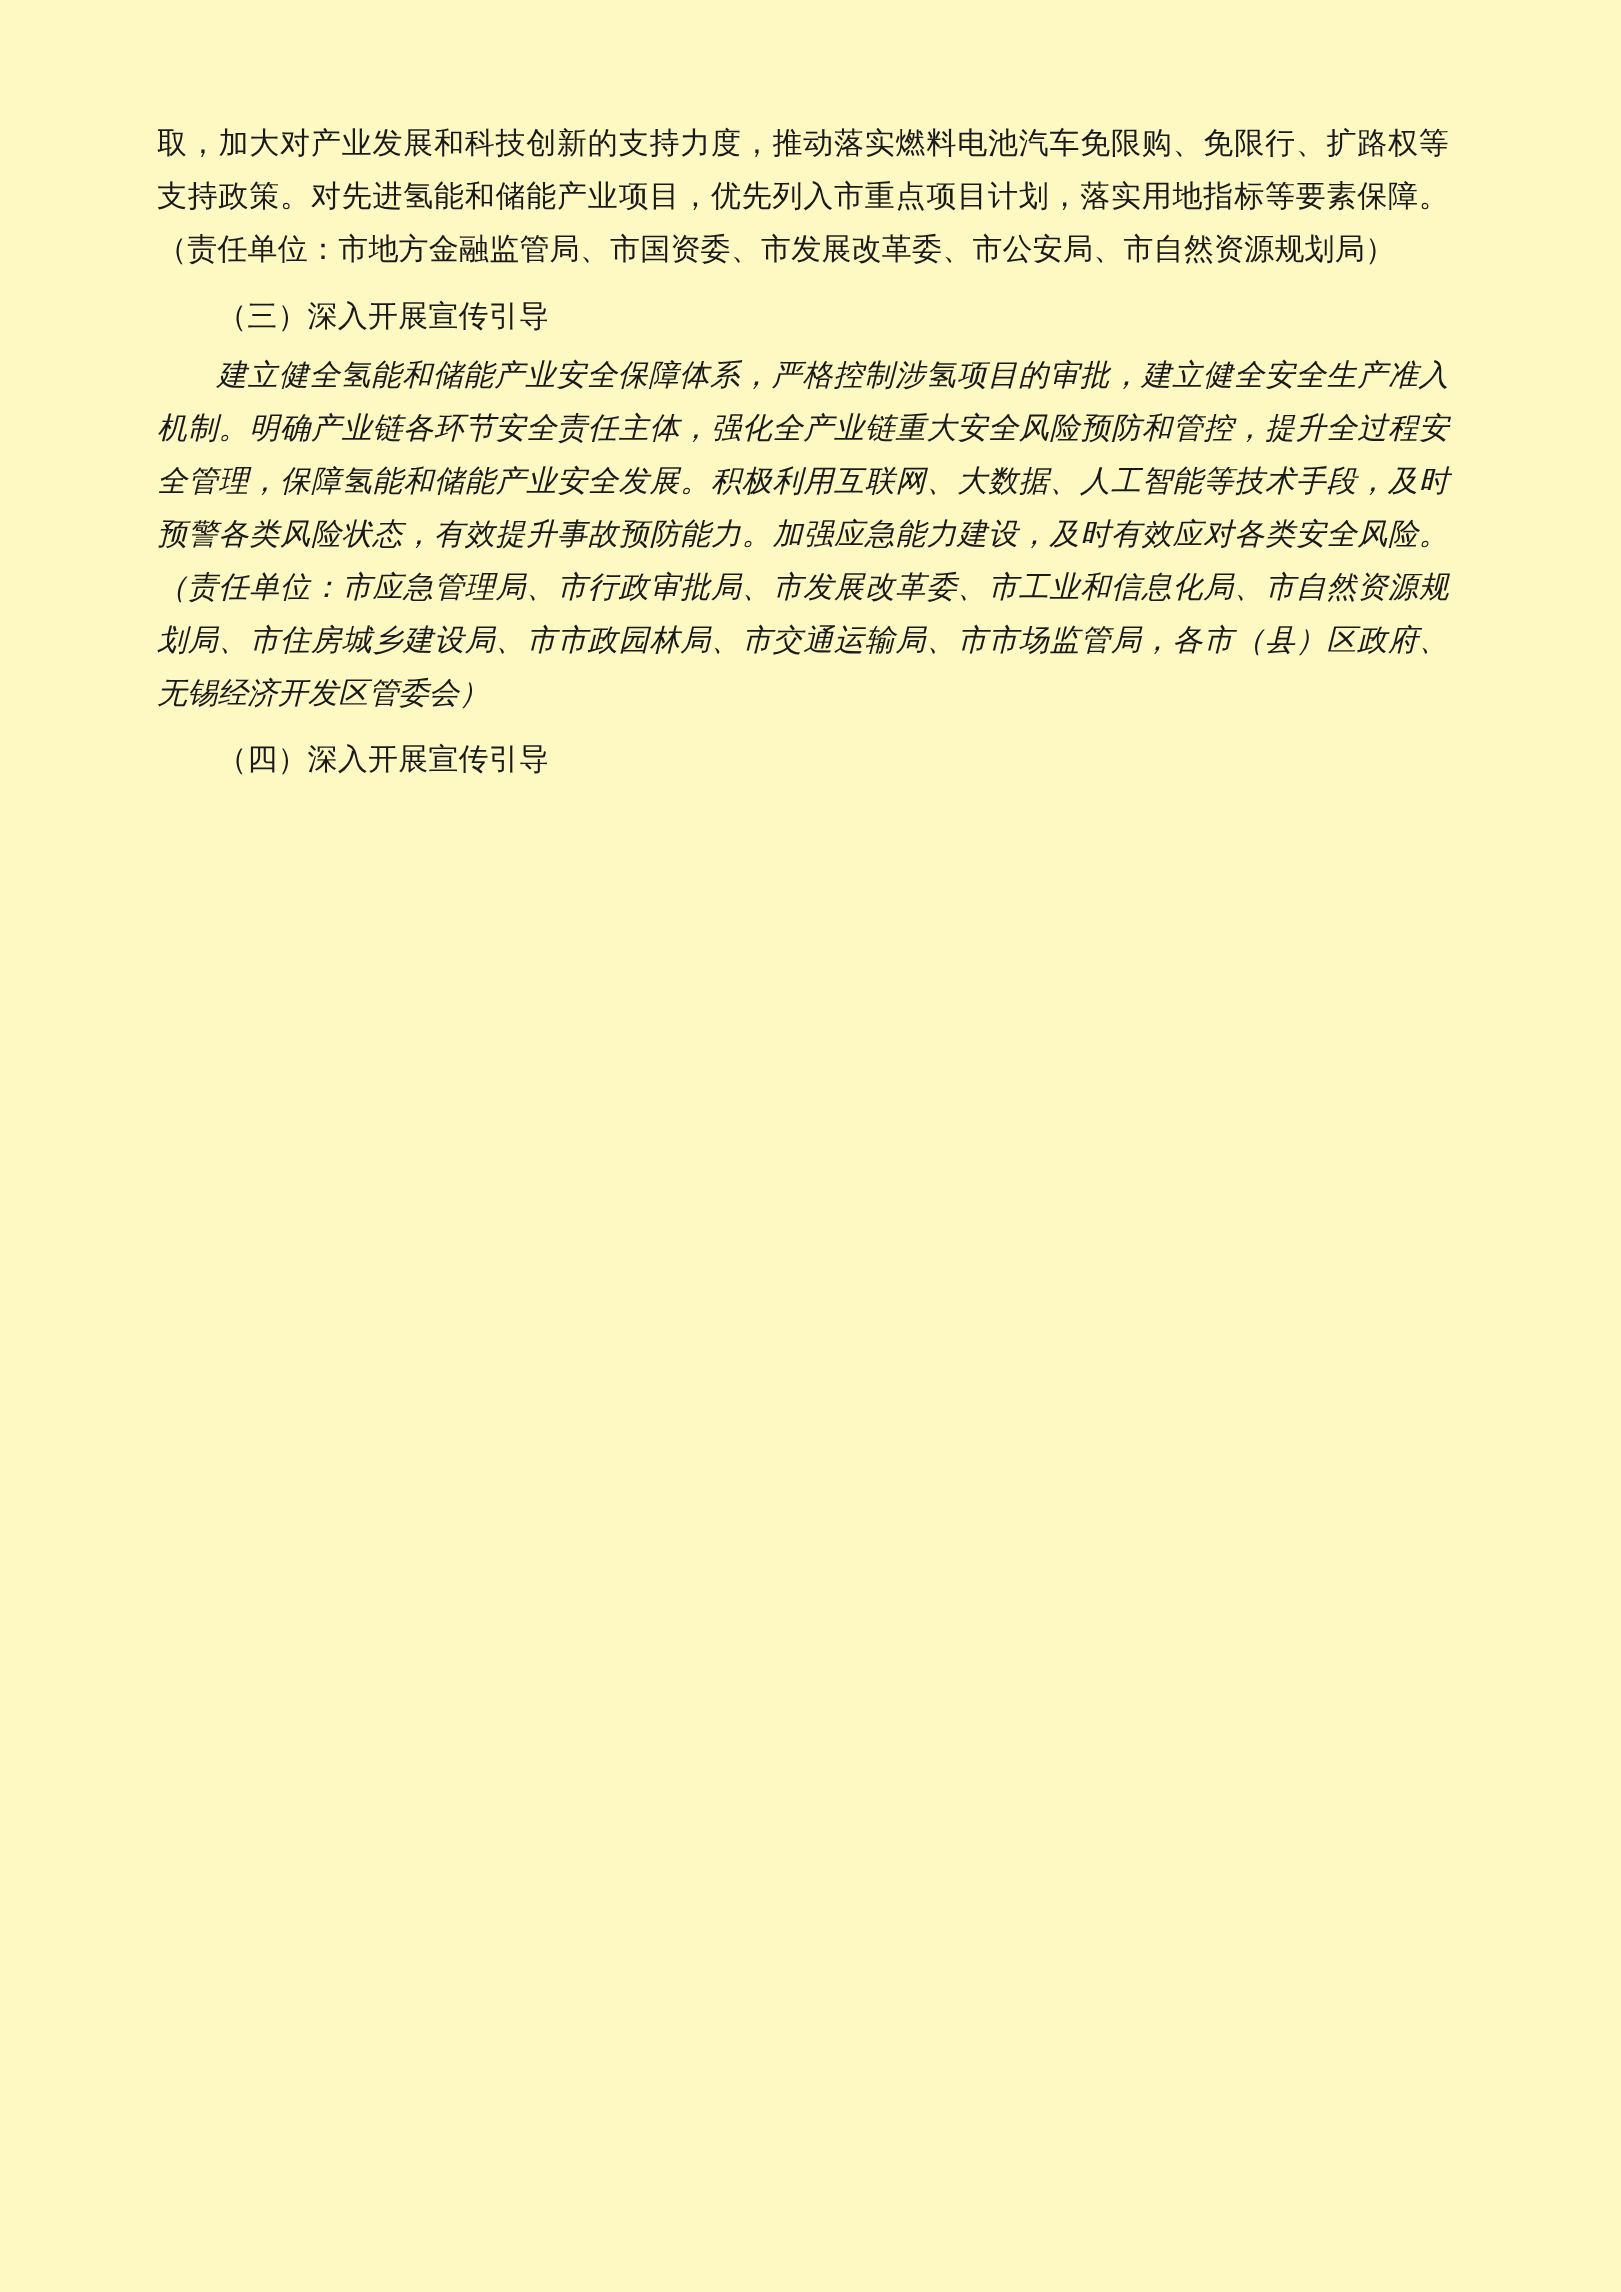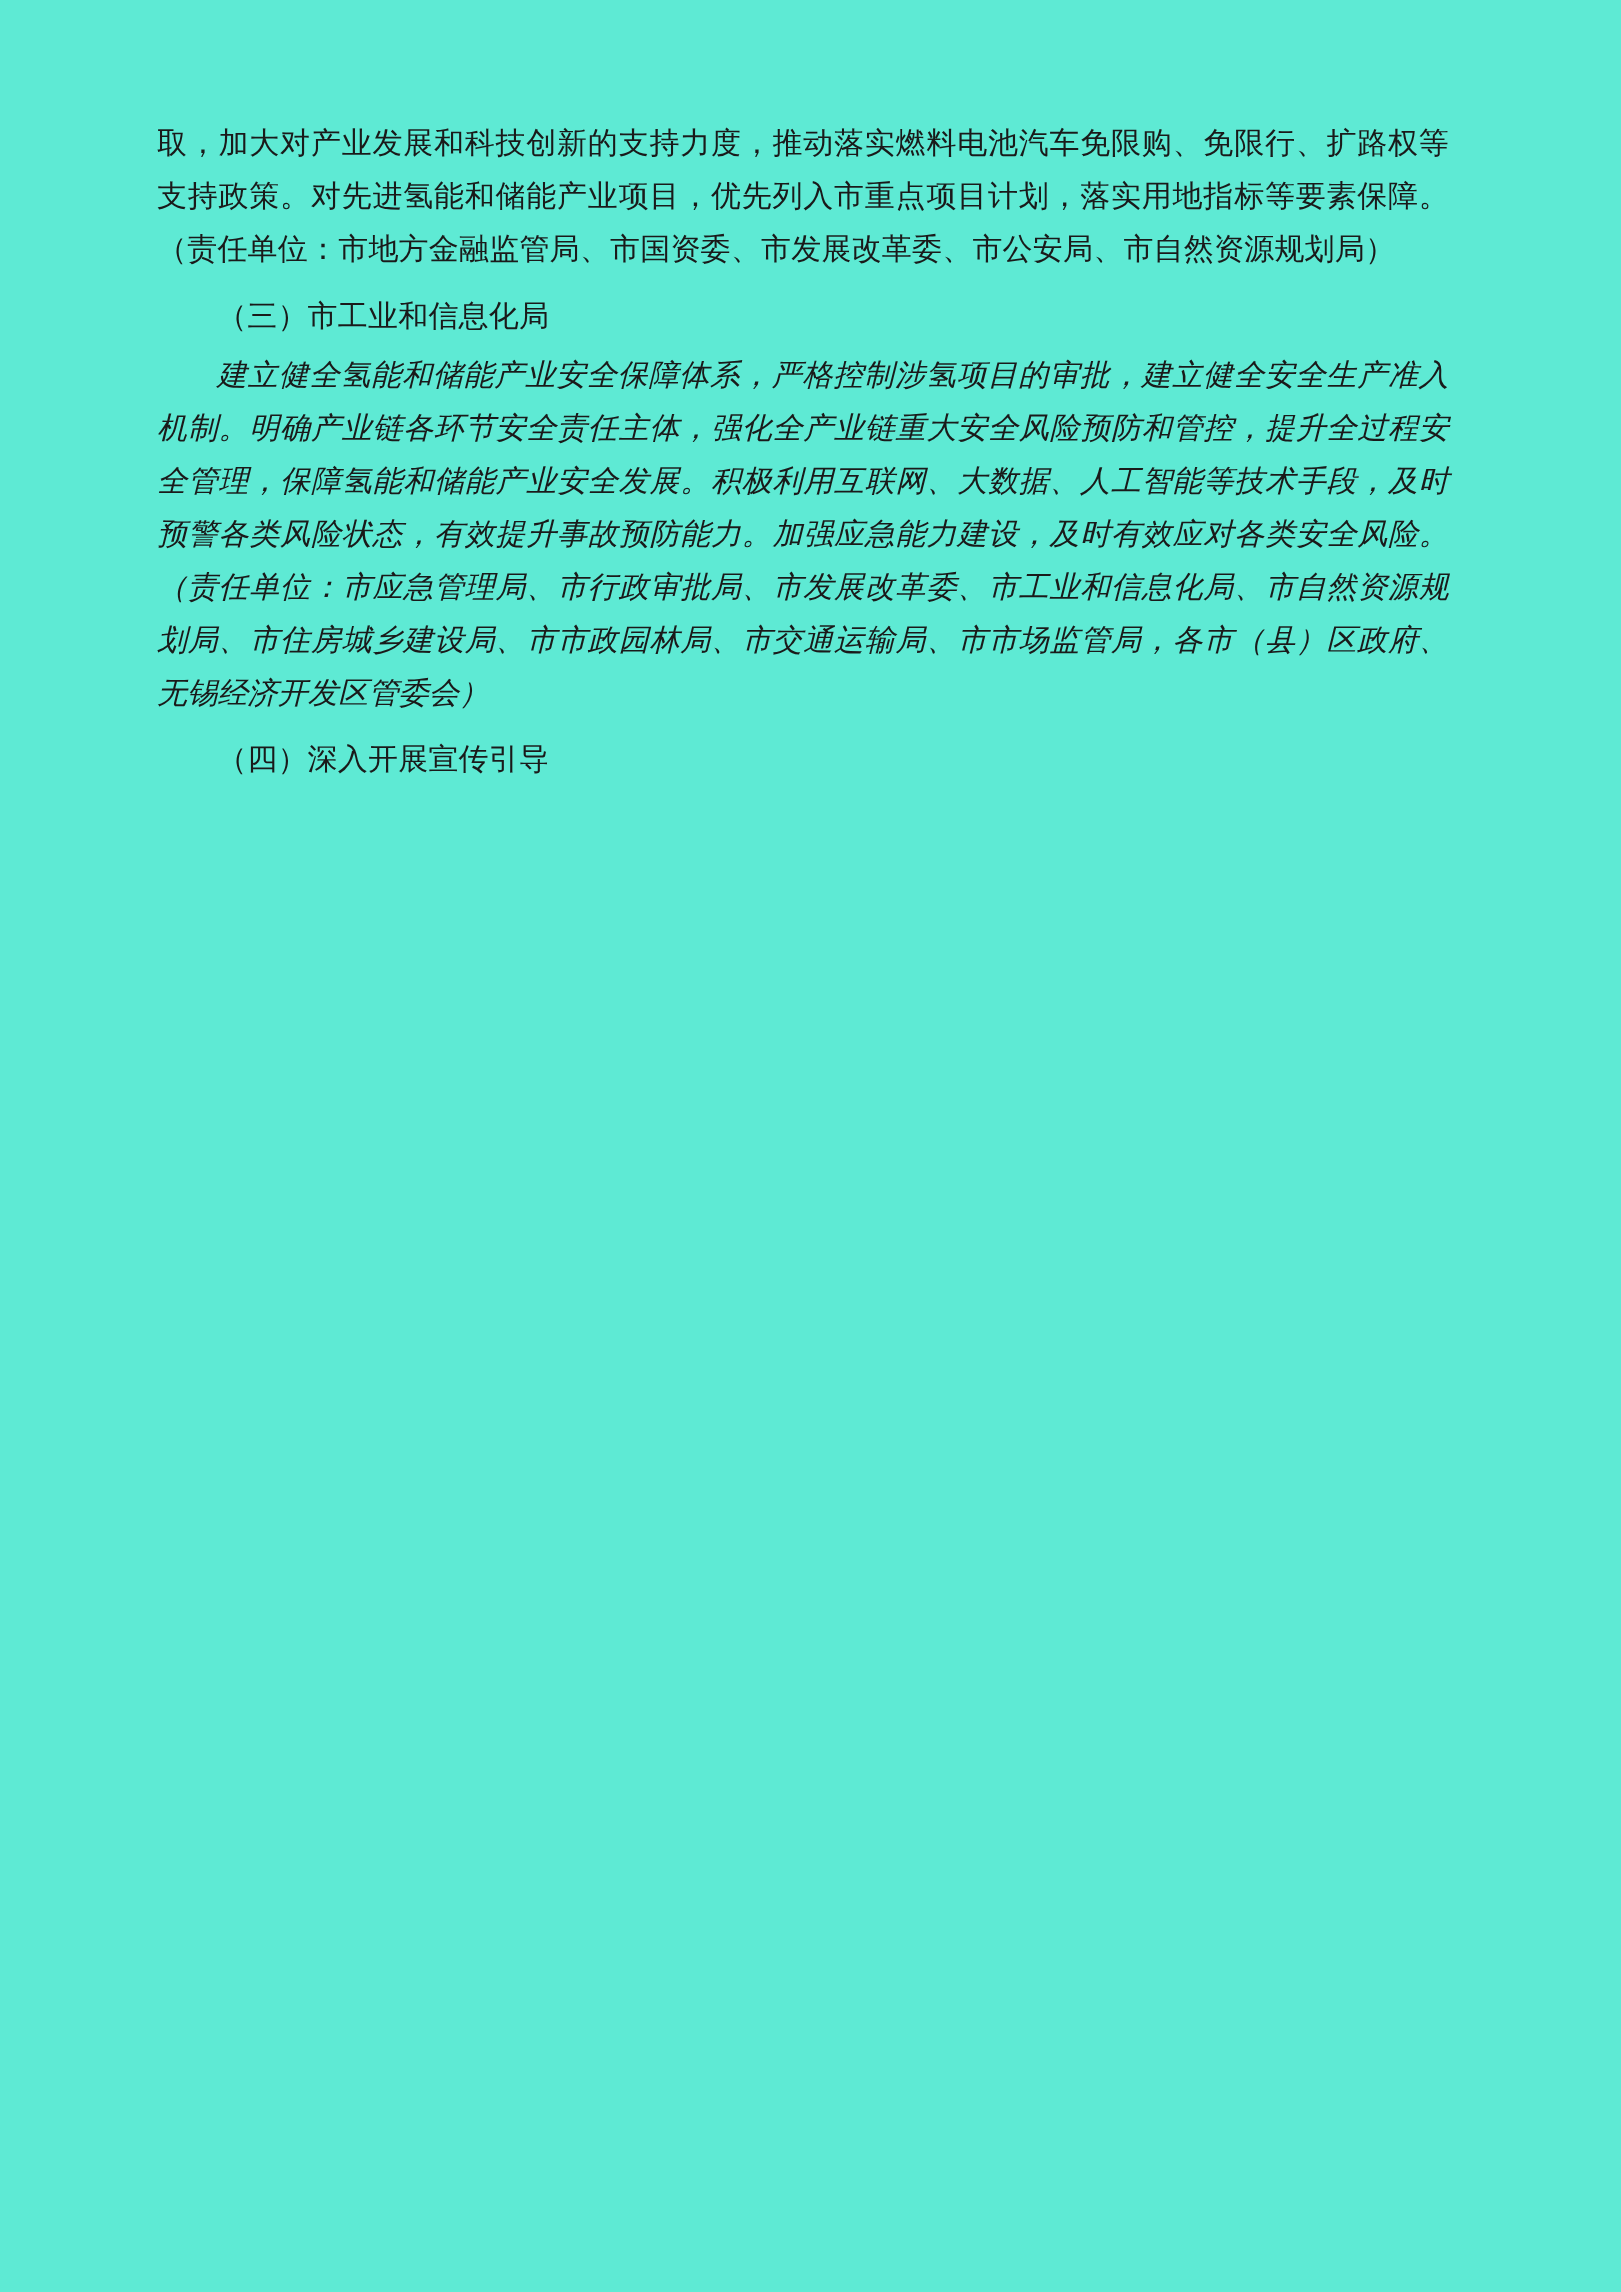--- a/index.html
+++ b/index.html
@@ -9,21 +9,21 @@
   }
   body {
     font-family: "DejaVu Sans", "Liberation Sans", sans-serif;
     color: #1a1a1a;
   }
   .page {
     position: relative;
     width: 1621px;
     height: 2293px;
     margin: 0 auto;
-    background: #5eead4;
+    background: #fef9c3;
     box-sizing: border-box;
     padding: 116px 172px 0 157px;
   }
   .doc-body {
     font-size: 30px;
     line-height: 53px;
     letter-spacing: 0.2px;
     text-align: justify;
     text-justify: inter-ideograph;
   }
@@ -44,21 +44,21 @@
   }
 </style>
 </head>
 <body>
 
 <div class="page">
   <div class="doc-body">
 
     <p class="para-cont">取，加大对产业发展和科技创新的支持力度，推动落实燃料电池汽车免限购、免限行、扩路权等支持政策。对先进氢能和储能产业项目，优先列入市重点项目计划，落实用地指标等要素保障。（责任单位：市地方金融监管局、市国资委、市发展改革委、市公安局、市自然资源规划局）</p>
 
-    <p class="heading">（三）市工业和信息化局</p>
+    <p class="heading">（三）深入开展宣传引导</p>
 
     <p class="para">建立健全氢能和储能产业安全保障体系，严格控制涉氢项目的审批，建立健全安全生产准入机制。明确产业链各环节安全责任主体，强化全产业链重大安全风险预防和管控，提升全过程安全管理，保障氢能和储能产业安全发展。积极利用互联网、大数据、人工智能等技术手段，及时预警各类风险状态，有效提升事故预防能力。加强应急能力建设，及时有效应对各类安全风险。（责任单位：市应急管理局、市行政审批局、市发展改革委、市工业和信息化局、市自然资源规划局、市住房城乡建设局、市市政园林局、市交通运输局、市市场监管局，各市（县）区政府、无锡经济开发区管委会）</p>
 
     <p class="heading">（四）深入开展宣传引导</p>
 
 
   </div>
 </div>
 
 

